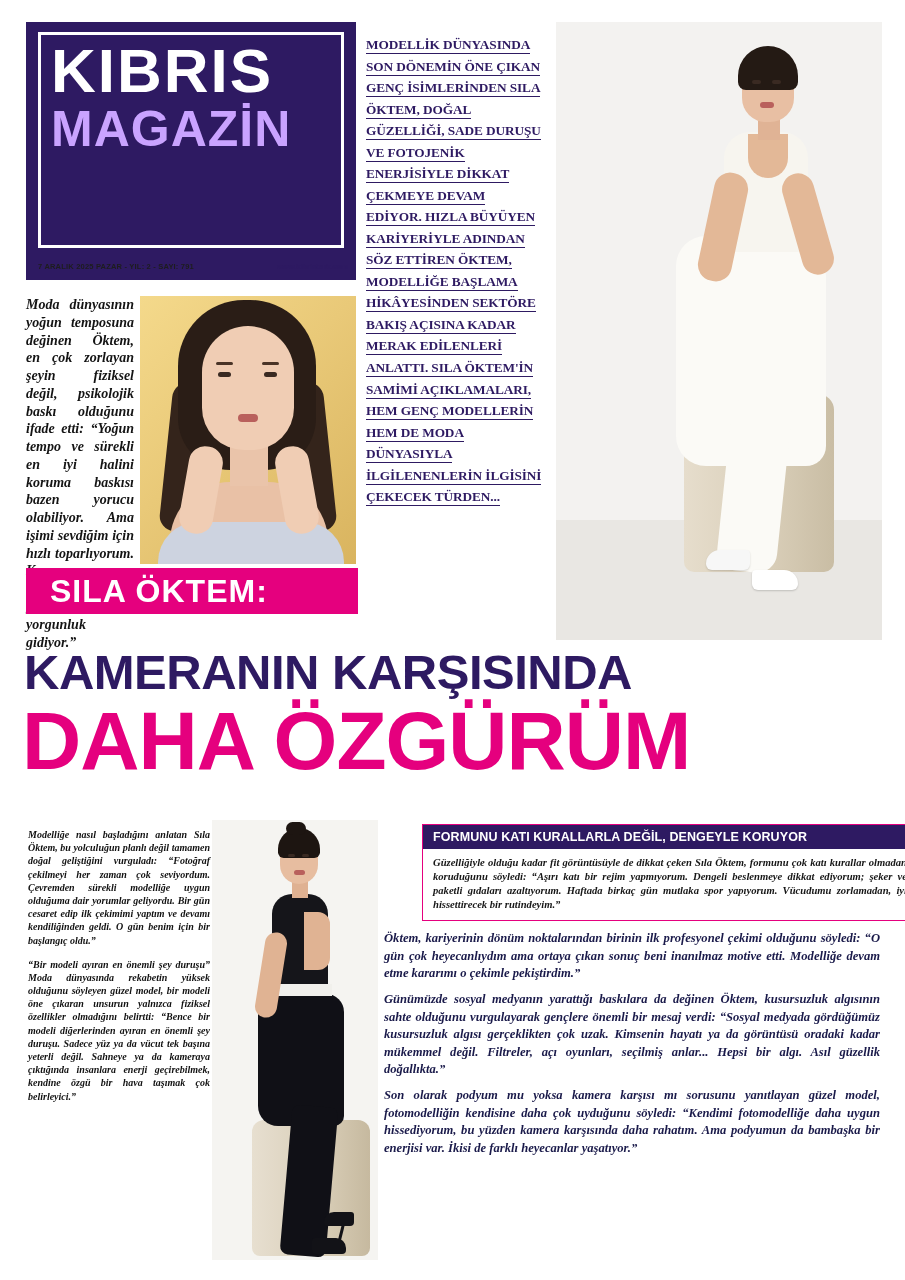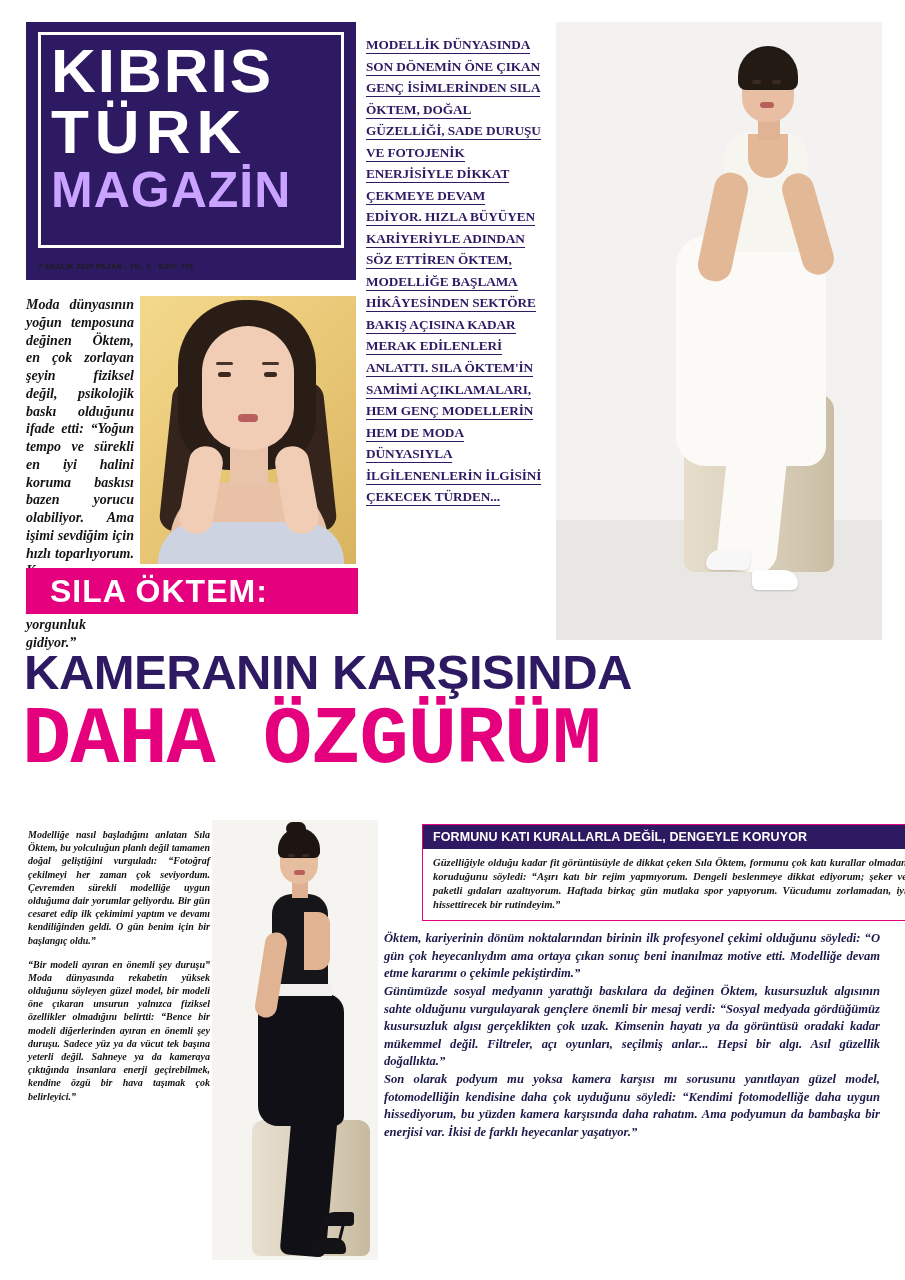--- a/index.html
+++ b/index.html
@@ -165,21 +165,21 @@
     line-height: 1;
     color: #2e1a62;
     letter-spacing: -0.5px;
     white-space: nowrap;
   }
   .headline2 {
     position: absolute;
     left: 22px;
     top: 700px;
     width: 880px;
-    font-family: Liberation Mono, monospace;
+    font-family: Liberation Sans, sans-serif;
     font-weight: bold;
     font-size: 82px;
     line-height: 1;
     color: #e5007e;
     letter-spacing: -1px;
     white-space: nowrap;
   }
 
   
   .bot-left {
@@ -241,21 +241,21 @@
     top: 930px;
     width: 496px;
     font-size: 12.6px;
     line-height: 1.4;
     font-style: italic;
     font-weight: bold;
     color: #1a1a4a;
     text-align: justify;
   }
   .bot-right p { margin-bottom: 0; text-indent: 0; }
-  .bot-right p + p { margin-top: 0; }
+  .bot-right p + p { margin-top: 8px; }
 
   
   .pt-bg { inset: 0; background: linear-gradient(135deg,#f4d98b 0%, #e9c978 45%, #d9b45f 100%); position:absolute; }
   .pt-hair {
     position: absolute; left: 38px; top: 4px; width: 138px; height: 170px;
     background: #2a1d16; border-radius: 66px 66px 52px 52px;
   }
   .pt-hair2 {
     position: absolute; left: 26px; top: 86px; width: 40px; height: 150px;
     background: #34241b; border-radius: 20px 10px 30px 18px; transform: rotate(6deg);
@@ -361,21 +361,20 @@
   .bp-heelspike { position:absolute; left: 128px; top: 404px; width: 3px; height: 16px; background:#121217; transform: rotate(14deg); }
 </style>
 </head>
 <body>
 
 <div class="page">
 
   <div class="masthead">
     <div class="mast-box">
       <div class="mast-l1">KIBRIS</div>
-      <div class="mast-l2">TÜRK</div>
       <div class="mast-l3">MAGAZİN</div>
     </div>
   </div>
   <div class="mast-footer">
     <div class="mast-issue">7 ARALIK 2025 PAZAR - YIL: 2 - SAYI: 791</div>
     <div class="mast-web">www.kibristurk.com</div>
   </div>
 
   <div class="left-col">Moda dünyasının yoğun temposuna değinen Öktem, en çok zorlayan şeyin fiziksel değil, psikolojik baskı olduğunu ifade etti: “Yoğun tempo ve sürekli en iyi halini koruma baskısı bazen yorucu olabiliyor. Ama işimi sevdiğim için hızlı toparlıyorum. Kameranın karşısına geçtiğimde tüm yorgunluk gidiyor.”</div>
 

